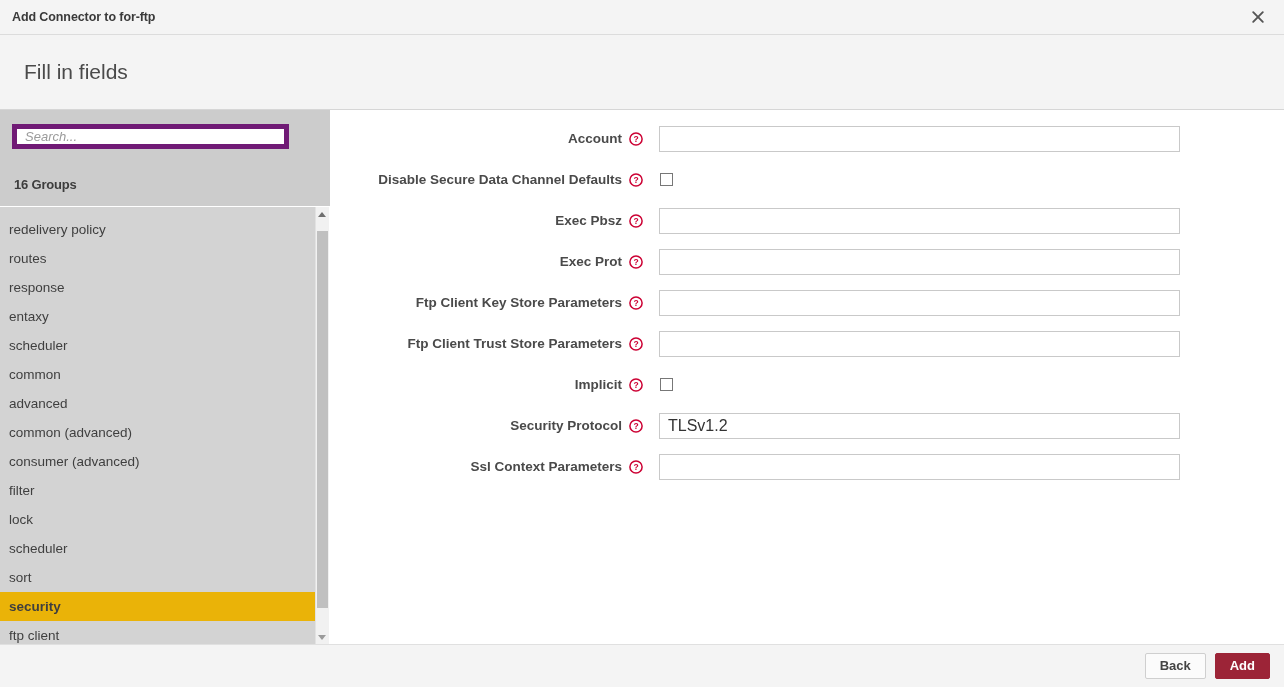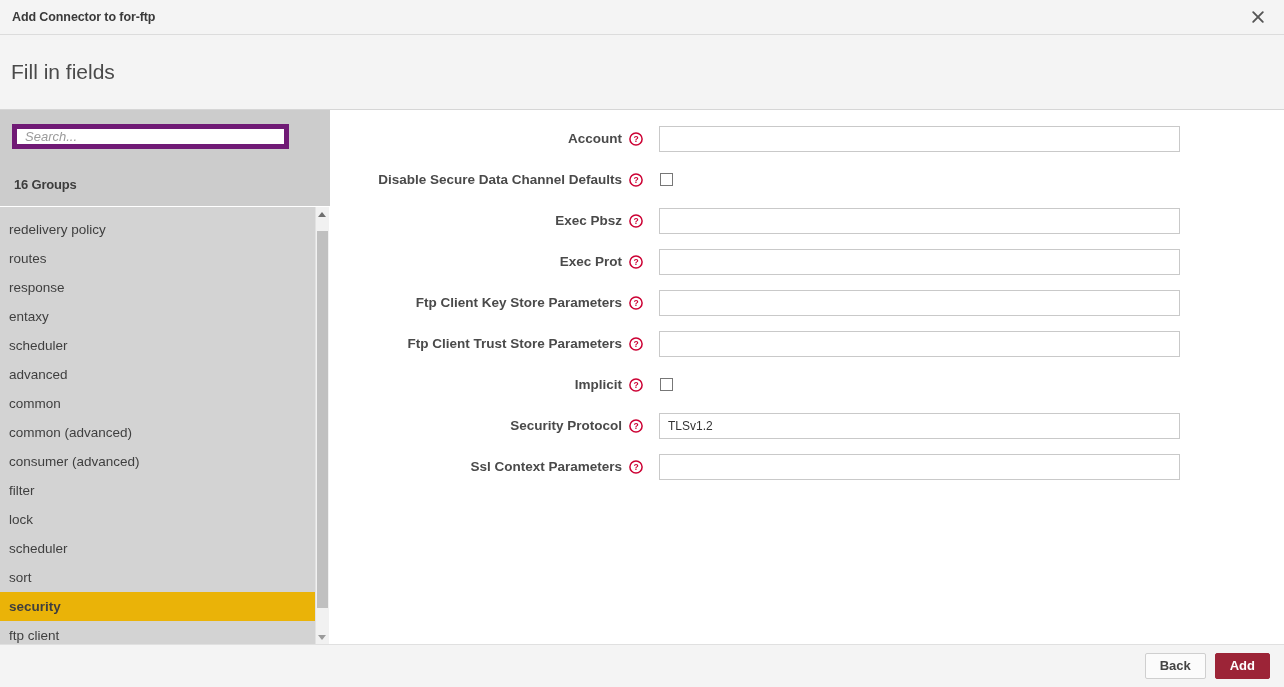--- a/index.html
+++ b/index.html
@@ -44,21 +44,21 @@
   .close-btn svg { display: block; }
 
   
   .stepheader {
     height: 75px; min-height: 75px;
     background: #f4f4f4;
     border-bottom: 1px solid #d6d6d6;
     display: flex; align-items: center;
   }
   .stepheader-title {
-    margin-left: 11px;
+    margin-left: 24px;
     font-size: 21px;
     font-weight: normal;
     color: #4a4a4a;
   }
 
   
   .body {
     flex: 1 1 auto;
     display: flex;
     min-height: 0;
@@ -198,21 +198,21 @@
     flex: 1 1 auto;
     display: flex;
     align-items: center;
     padding-left: 9px;
   }
   .text-input {
     width: 521px; height: 26px;
     border: 1px solid #c9c9c9;
     background: #ffffff;
     font-family: "Liberation Sans", sans-serif;
-    font-size: 12px;
+    font-size: 16px;
     color: #333333;
     padding: 0 8px;
     outline: none;
   }
   .chk {
     width: 13px; height: 13px;
     border: 1px solid #777777;
     background: #ffffff;
     cursor: pointer;
     display: inline-block;
@@ -278,22 +278,22 @@
         <div class="groups-count">16 Groups</div>
       </div>
 
       <div class="list-region">
         <div class="list">
           <div class="list-item">redelivery policy</div>
           <div class="list-item">routes</div>
           <div class="list-item">response</div>
           <div class="list-item">entaxy</div>
           <div class="list-item">scheduler</div>
+          <div class="list-item">common</div>
           <div class="list-item">advanced</div>
-          <div class="list-item">common</div>
           <div class="list-item">common (advanced)</div>
           <div class="list-item">consumer (advanced)</div>
           <div class="list-item">filter</div>
           <div class="list-item">lock</div>
           <div class="list-item">scheduler</div>
           <div class="list-item">sort</div>
           <div class="list-item selected">security</div>
           <div class="list-item">ftp client</div>
         </div>
 

